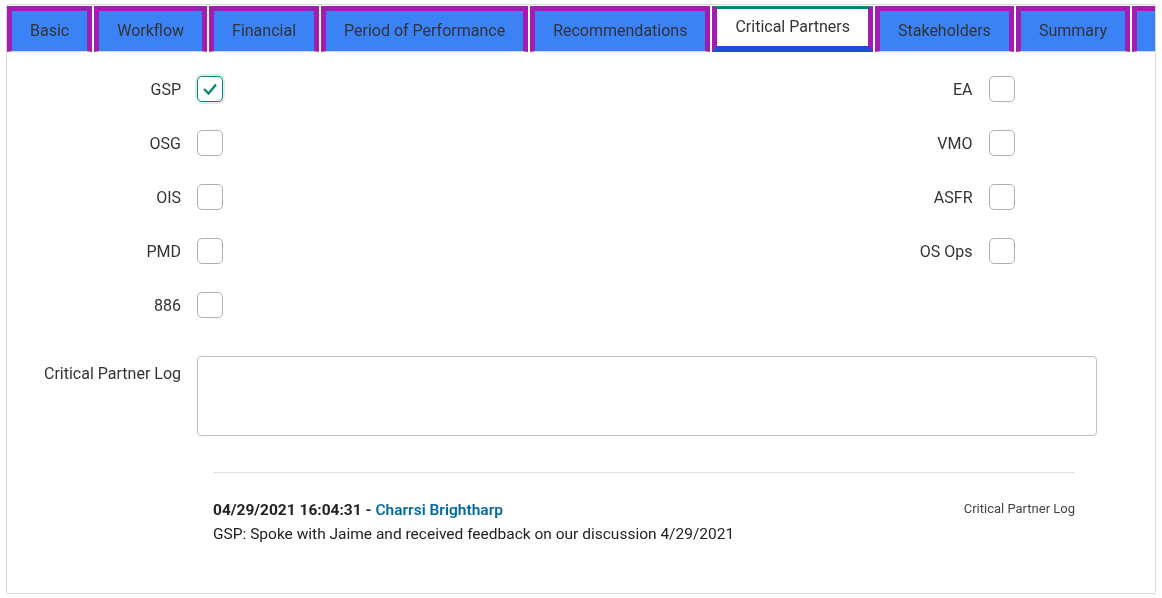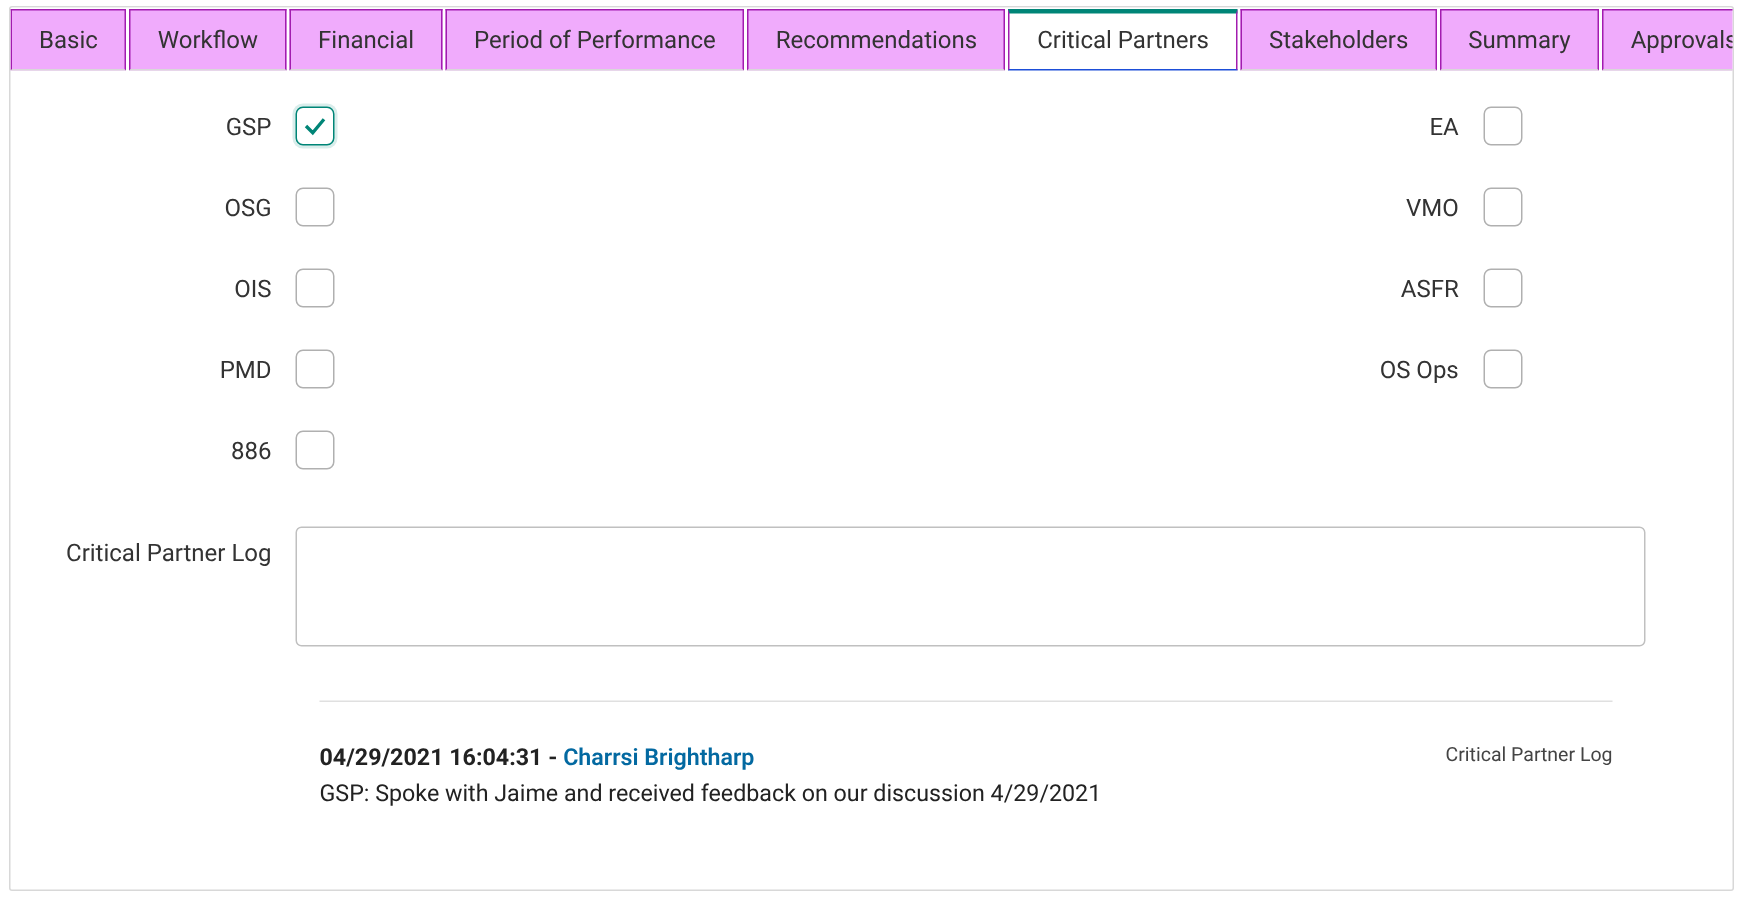--- a/index.html
+++ b/index.html
@@ -20,33 +20,33 @@
       height: 100%;
       overflow: hidden;
     }
     .tab-bar {
       display: flex;
       gap: 2px;
       background: #fff;
       padding-top: 1px;
     }
     .tab {
-      background: #f0abfc;
+      background: #3b82f6;
       color: #333;
       font-size: 16px;
       padding: 10px 18px;
-      border: 1px solid #a21caf;
+      border: 5px solid #a21caf;
       cursor: pointer;
       white-space: nowrap;
       border-bottom: 1px solid #d8d8d8;
     }
     .tab.active {
       background: #fff;
       border-top: 3px solid #008577;
-      border-bottom: 1px solid #1d4ed8;
+      border-bottom: 6px solid #1d4ed8;
       padding-top: 8px;
     }
     .tab-content {
       padding: 24px 20px 20px 20px;
     }
     .checkboxes-area {
       display: grid;
       grid-template-columns: 1fr 1fr;
       column-gap: 40px;
       gap: 35px;

